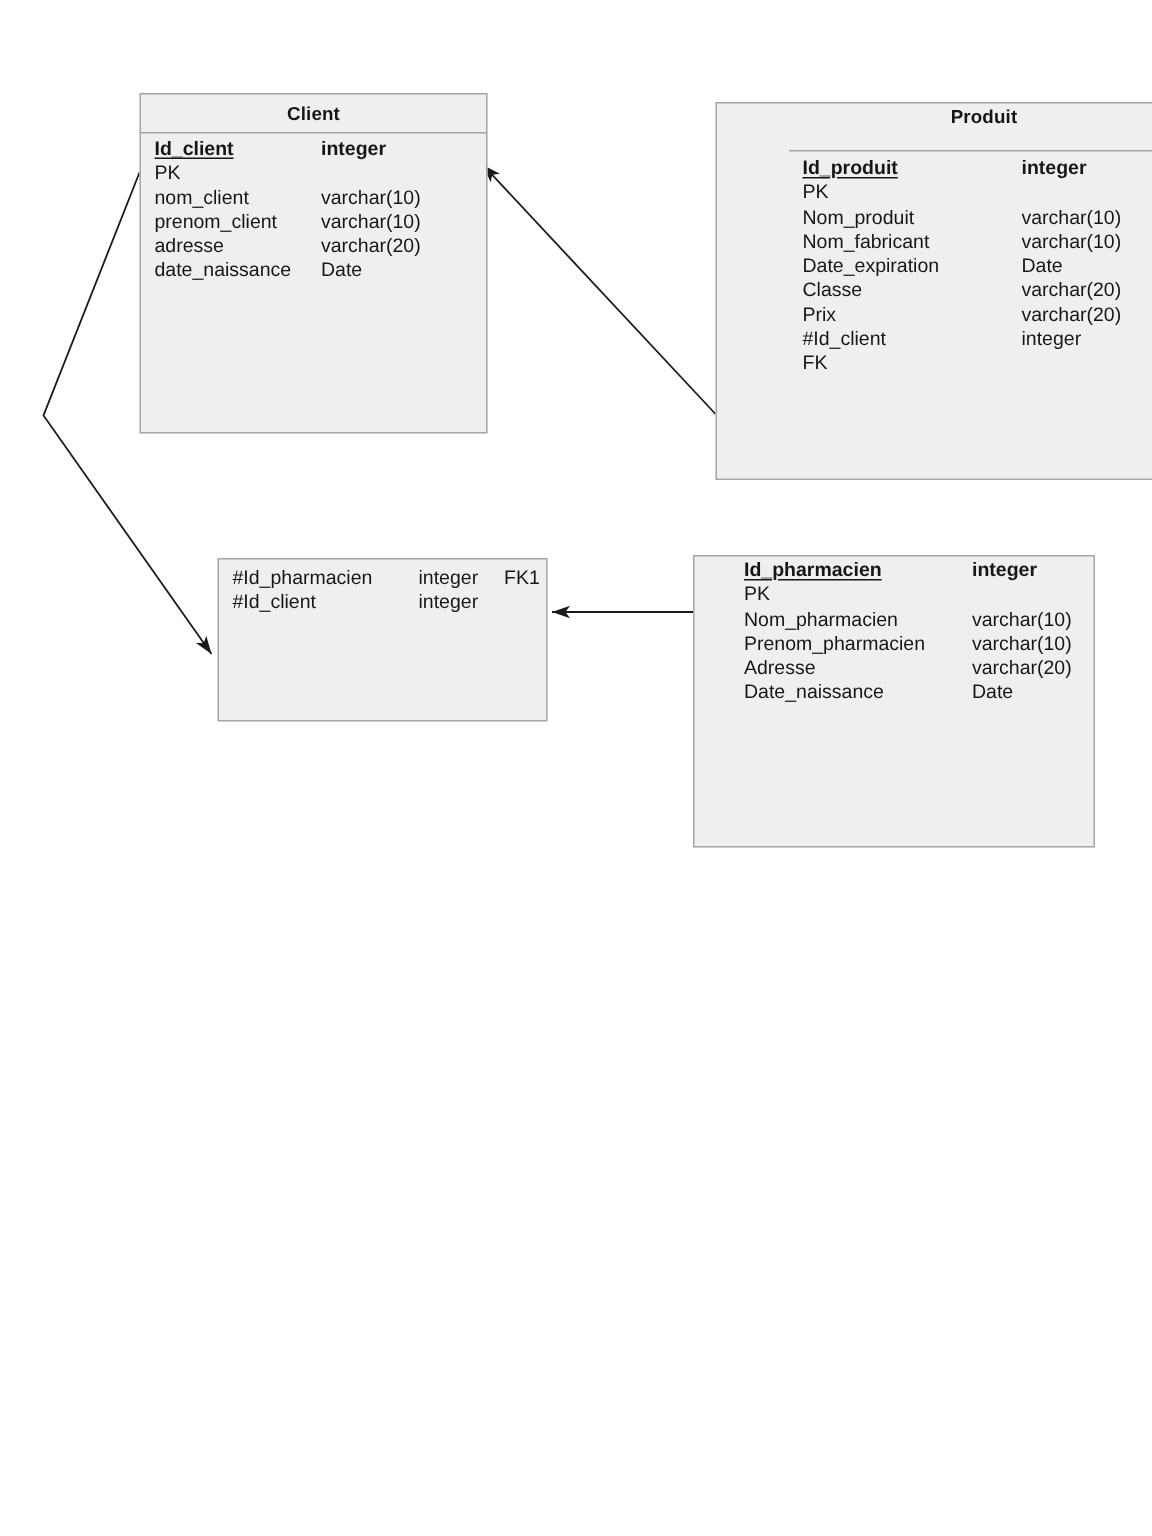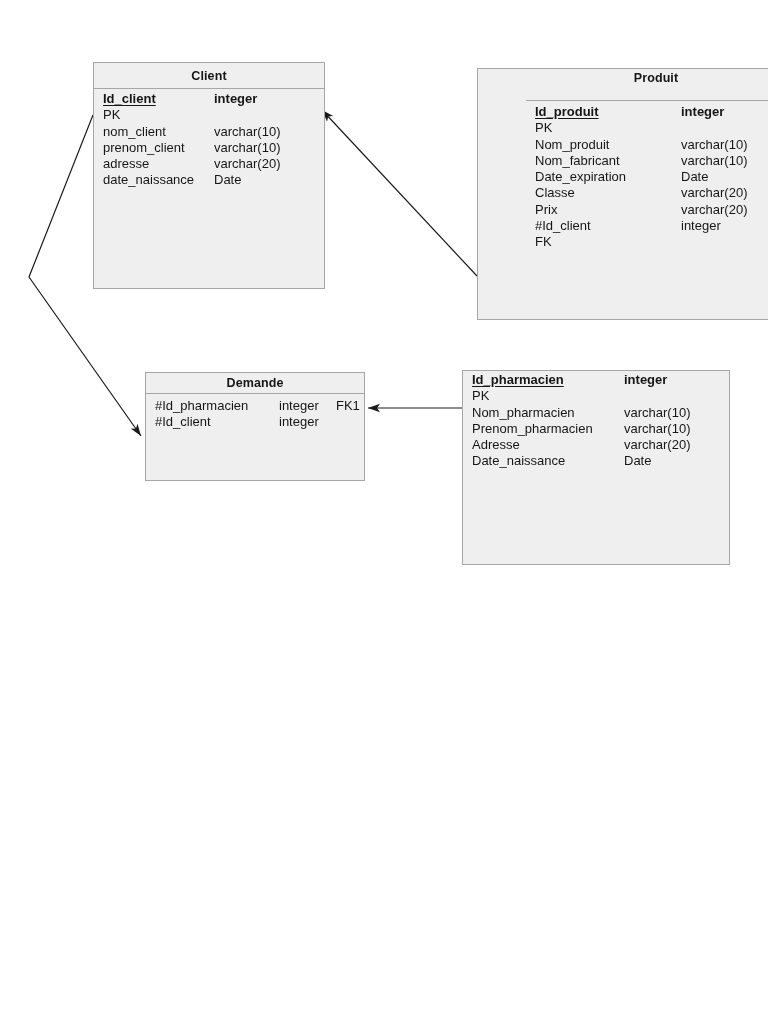--- a/index.html
+++ b/index.html
@@ -82,30 +82,27 @@
         <div class="attr-row"><span class="attr-name">Nom_produit</span><span class="attr-type" style="left: 155px;">varchar(10)</span></div>
         <div class="attr-row"><span class="attr-name">Nom_fabricant</span><span class="attr-type" style="left: 155px;">varchar(10)</span></div>
         <div class="attr-row"><span class="attr-name">Date_expiration</span><span class="attr-type" style="left: 155px;">Date</span></div>
         <div class="attr-row"><span class="attr-name">Classe</span><span class="attr-type" style="left: 155px;">varchar(20)</span></div>
         <div class="attr-row"><span class="attr-name">Prix</span><span class="attr-type" style="left: 155px;">varchar(20)</span></div>
         <div class="attr-row"><span class="attr-name">#Id_client</span><span class="attr-type" style="left: 155px;">integer</span></div>
         <div class="attr-row"><span class="attr-name">FK</span></div>
       </div>
     </div>
     <div class="entity-box" style="left: 145px; top: 372px; width: 218px; height: 107px; background: rgb(239, 239, 239); border-color: rgb(166, 166, 166);">
-      <div class="entity-header" style="height: 20px; border-bottom-color: rgb(166, 166, 166);">
-        <span>Demande</span>
-      </div>
       <div class="entity-body" style="padding-top: 4px;">
         <div class="attr-row"><span class="attr-name">#Id_pharmacien</span><span class="attr-type" style="left: 133px;">integer</span><span class="attr-fk" style="left: 190px;">FK1</span></div>
         <div class="attr-row"><span class="attr-name">#Id_client</span><span class="attr-type" style="left: 133px;">integer</span></div>
       </div>
     </div>
     <div class="entity-box" style="left: 462px; top: 370px; width: 266px; height: 193px; background: rgb(239, 239, 239); border-color: rgb(166, 166, 166);">
-      <div class="entity-body" style="padding-top: 1px;">
+      <div class="entity-body" style="padding-top: 1px; padding-left: 24px;">
         <div class="attr-row"><span class="attr-name key">Id_pharmacien</span><span class="attr-type bold" style="left: 161px;">integer</span></div>
         <div class="attr-row"><span class="attr-name bold">PK</span></div>
         <div class="attr-row"><span class="attr-name">Nom_pharmacien</span><span class="attr-type" style="left: 161px;">varchar(10)</span></div>
         <div class="attr-row"><span class="attr-name">Prenom_pharmacien</span><span class="attr-type" style="left: 161px;">varchar(10)</span></div>
         <div class="attr-row"><span class="attr-name">Adresse</span><span class="attr-type" style="left: 161px;">varchar(20)</span></div>
         <div class="attr-row"><span class="attr-name">Date_naissance</span><span class="attr-type" style="left: 161px;">Date</span></div>
       </div>
     </div>
   </div>
 

